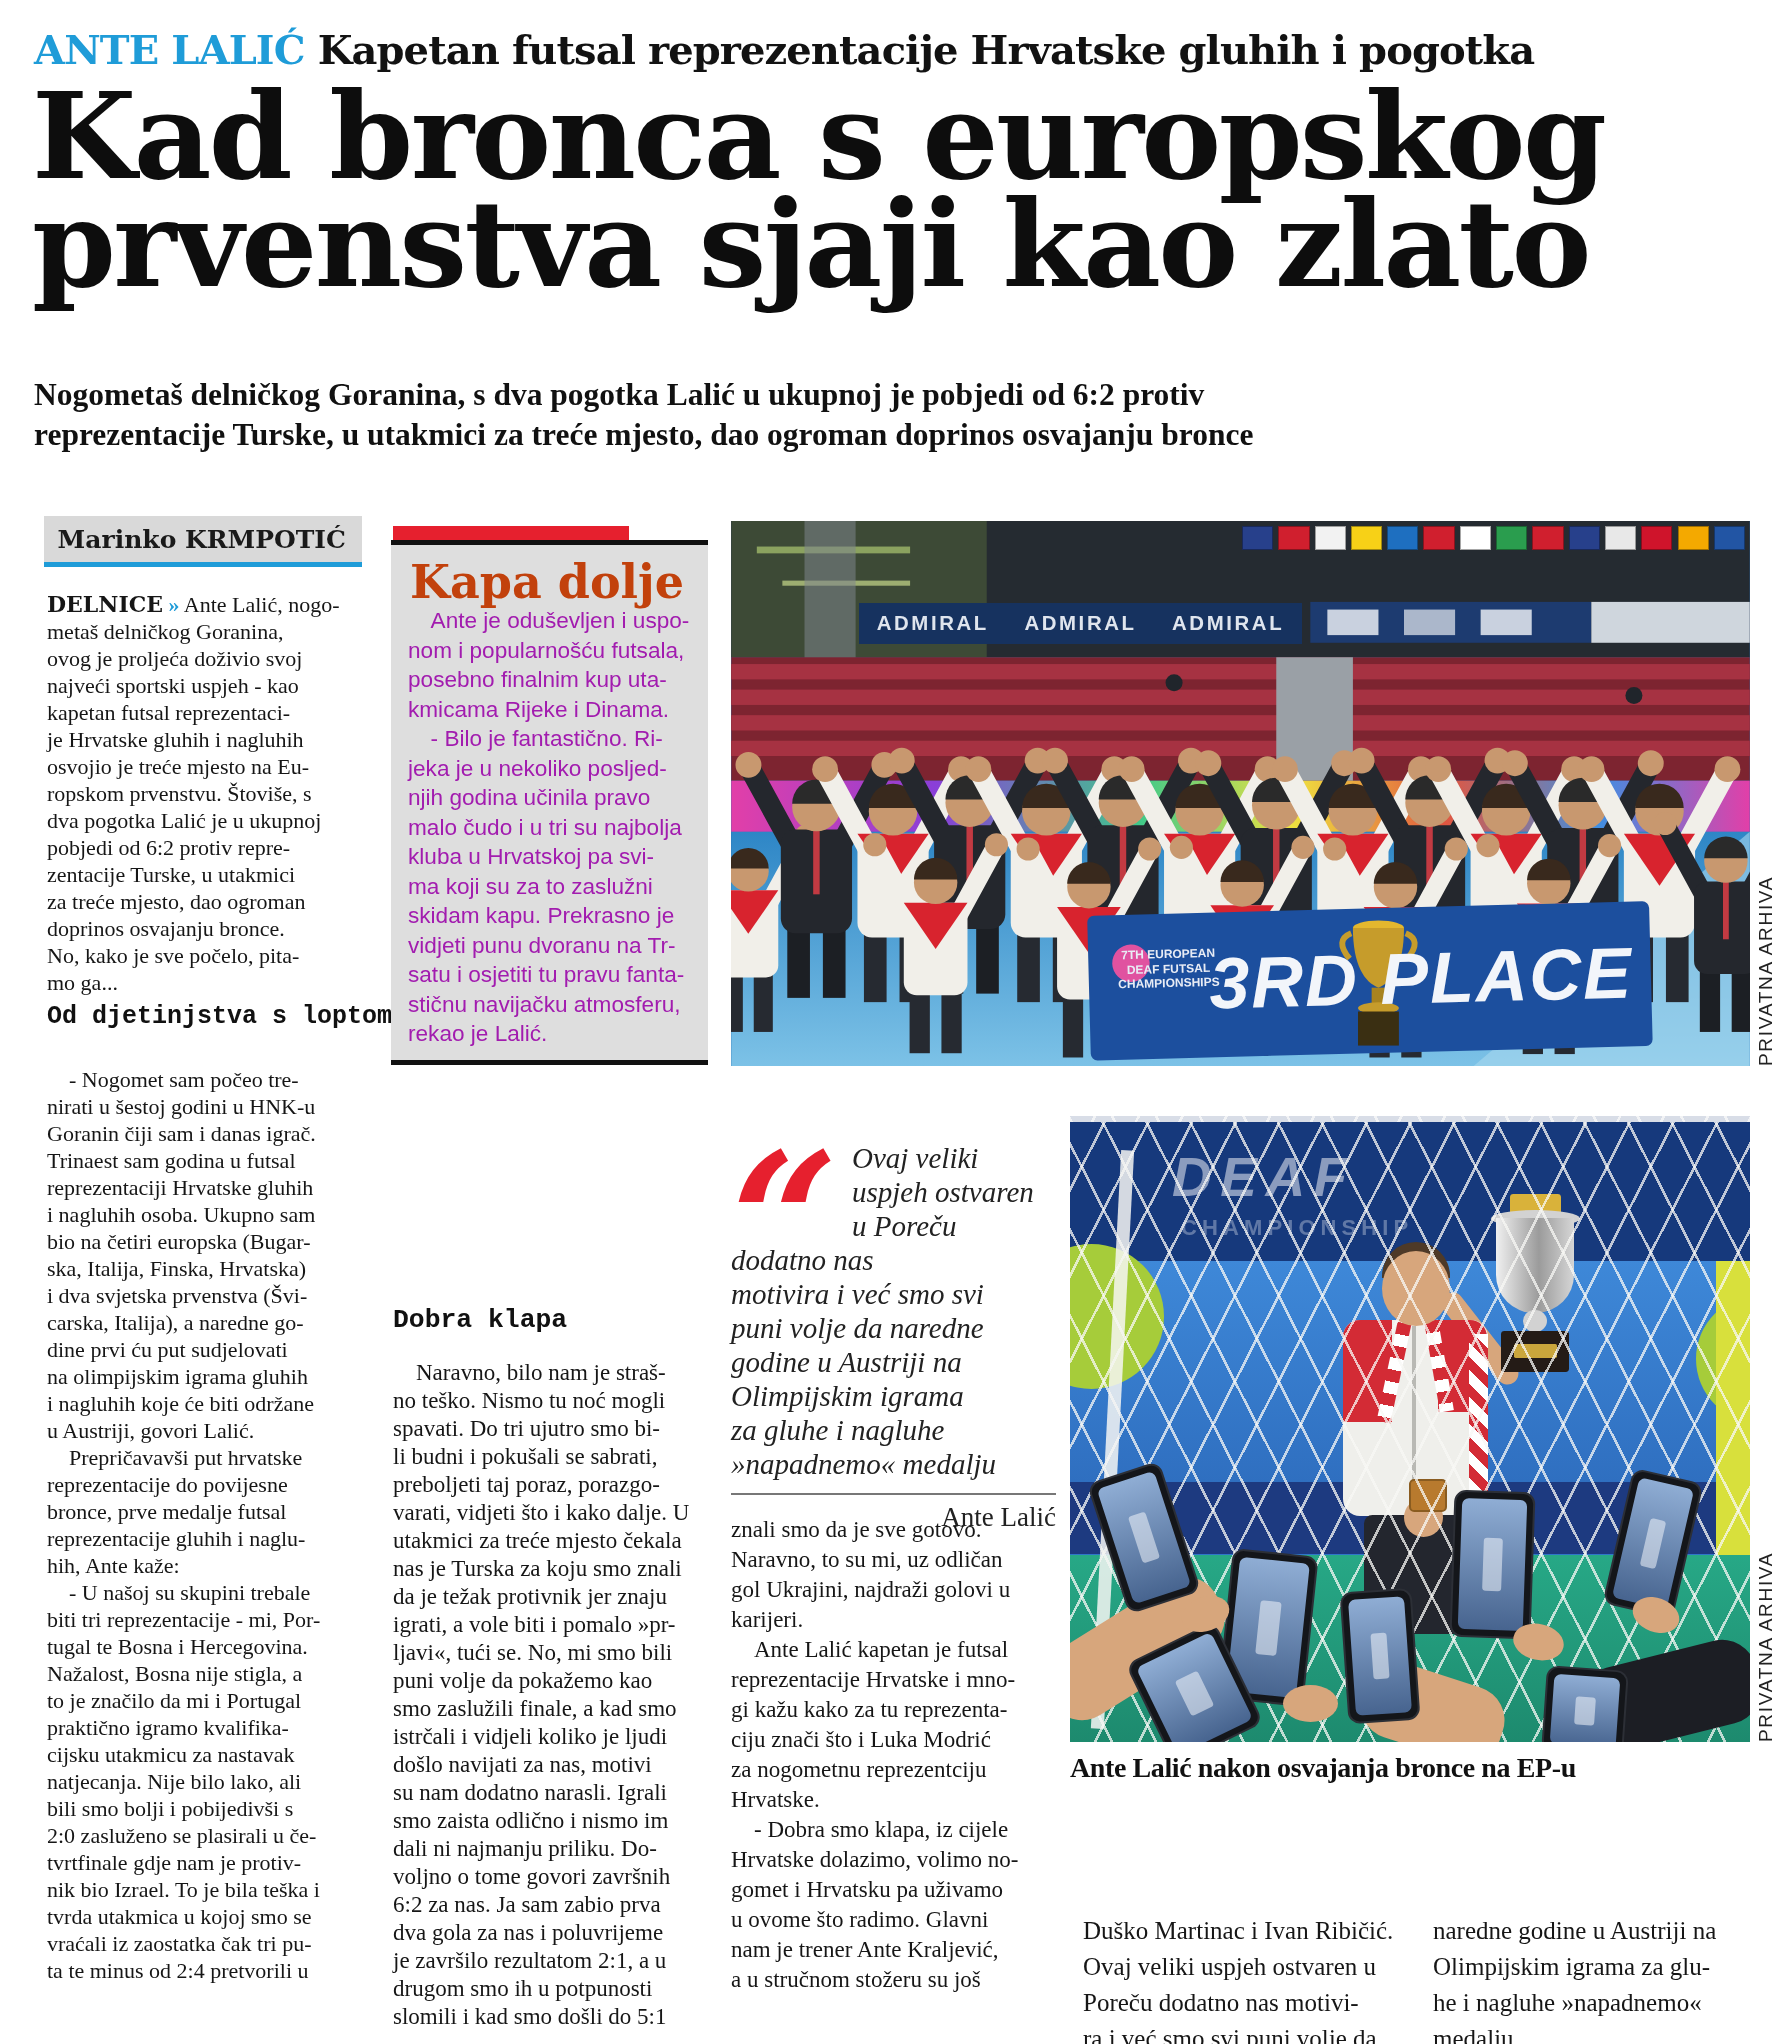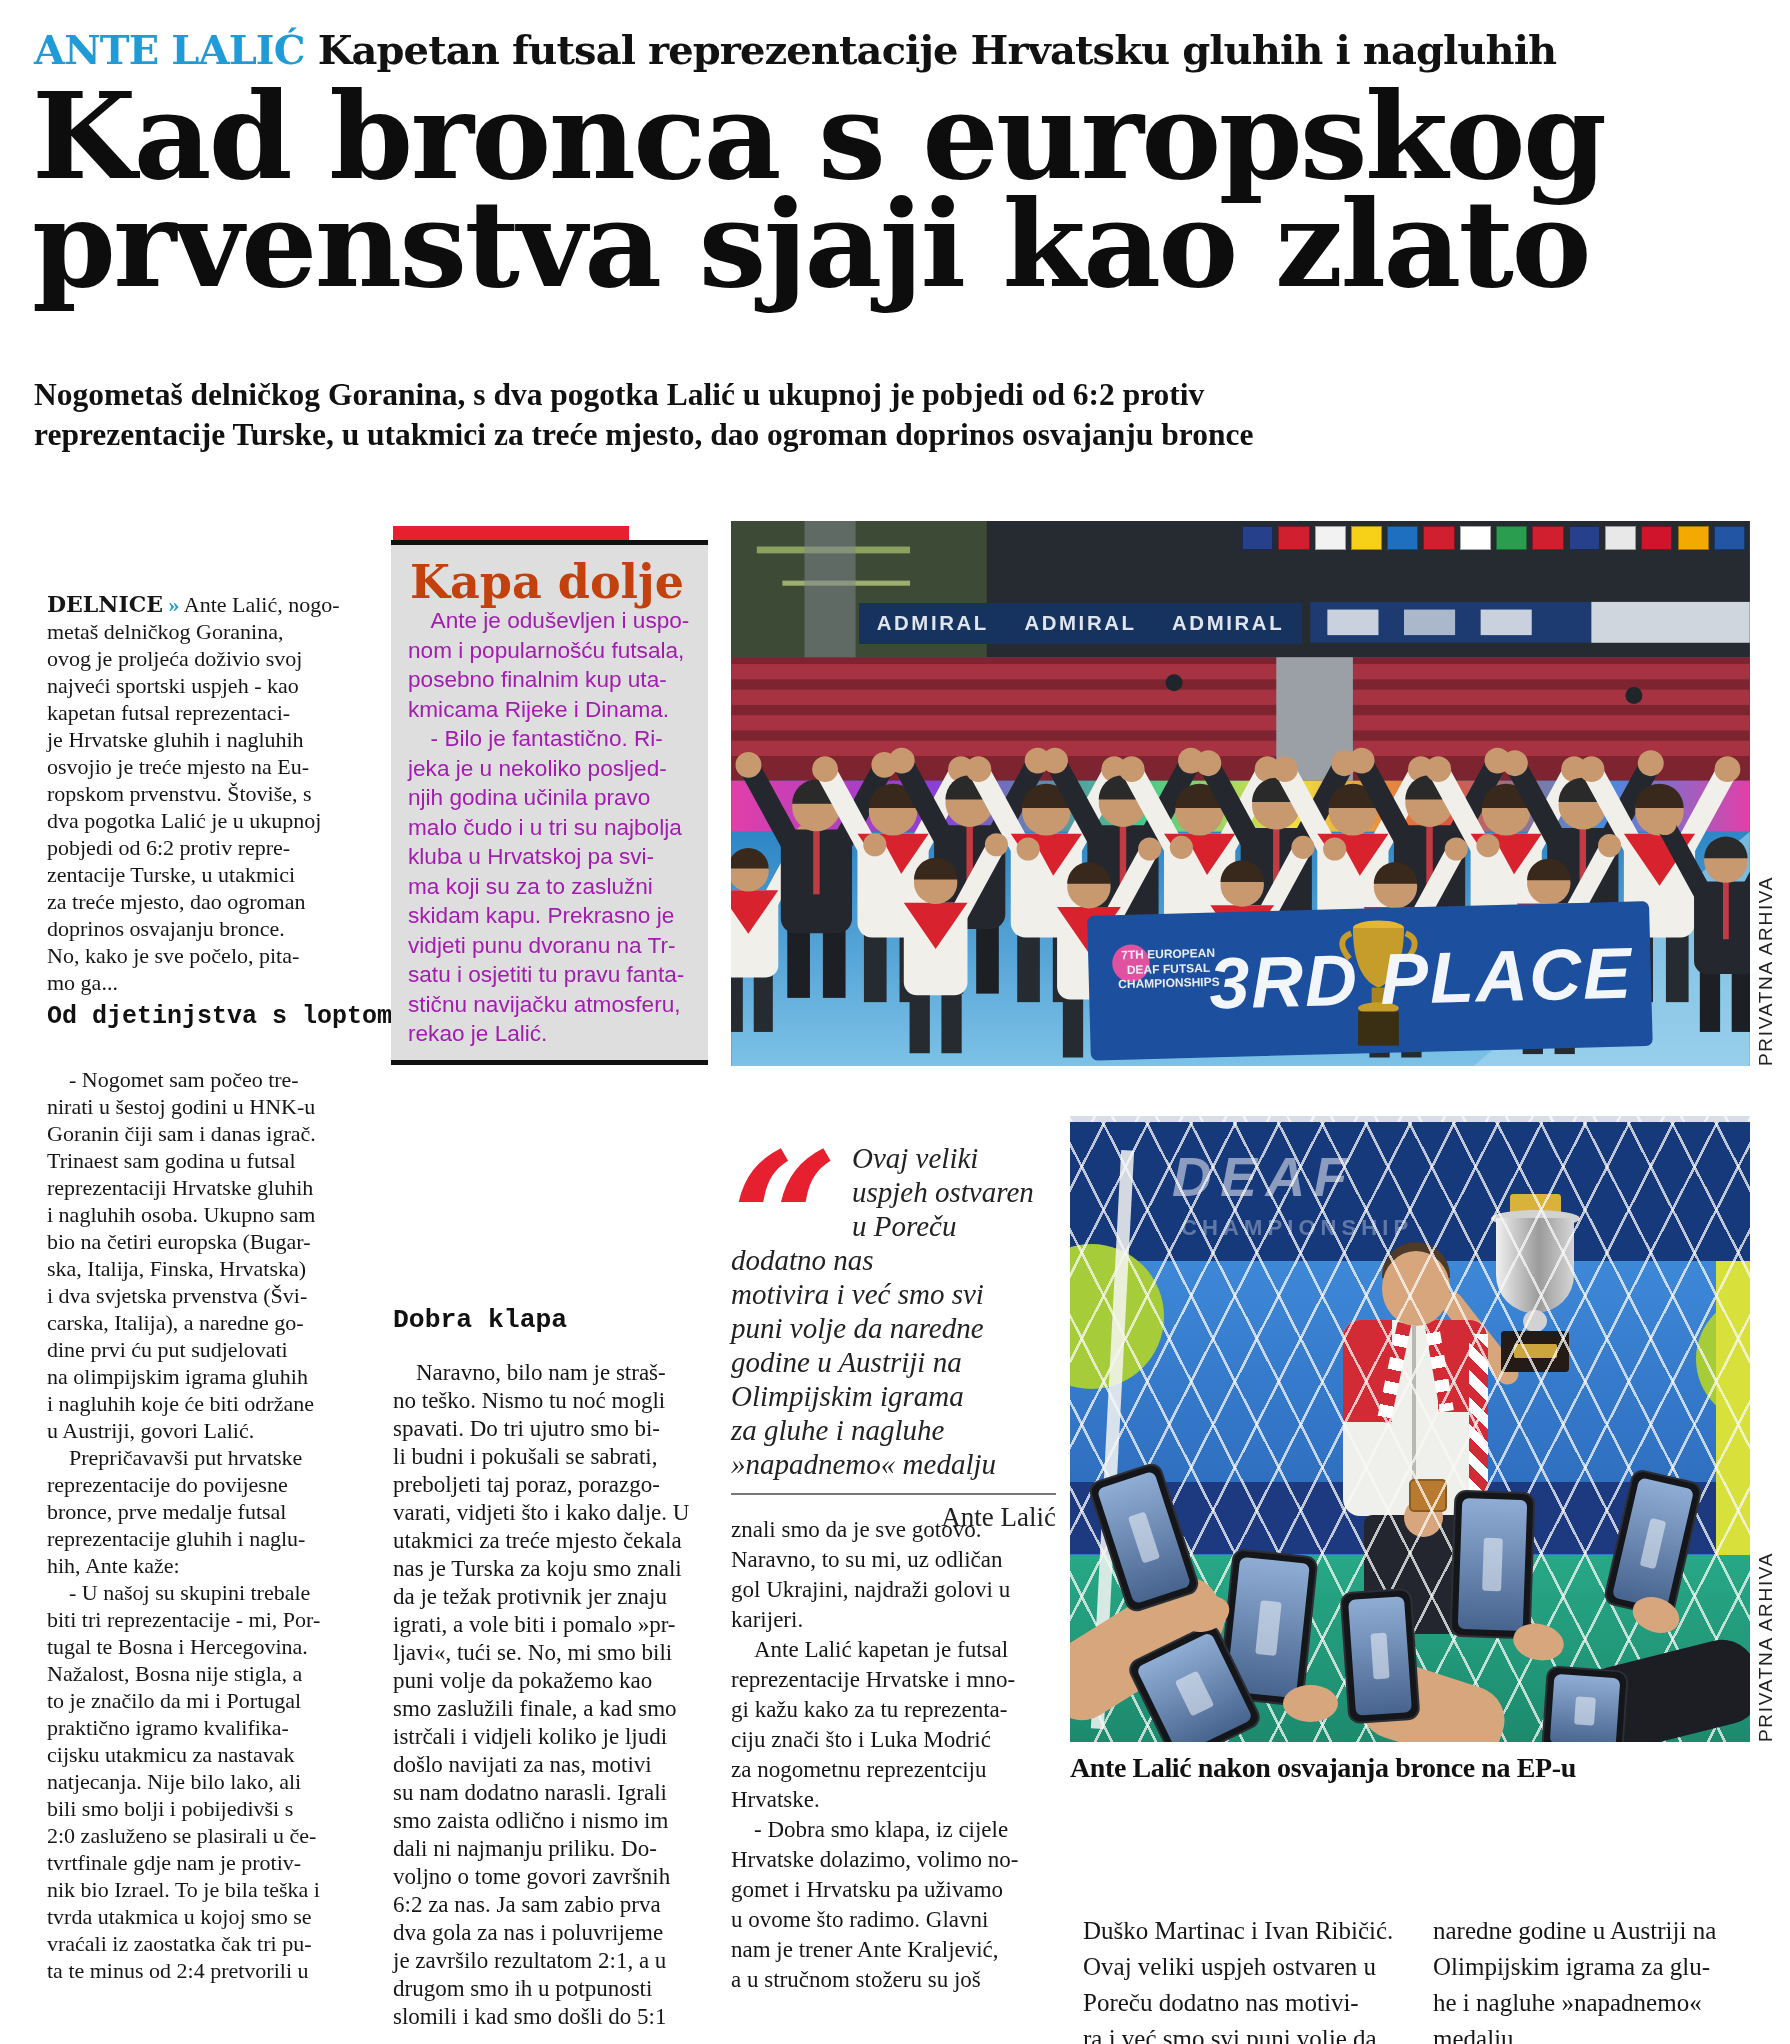--- a/index.html
+++ b/index.html
@@ -120,27 +120,30 @@
   
   .bottomA{left:1083px;top:1913px;width:337px;font-size:25px;line-height:36px;}
   .bottomB{left:1433px;top:1913px;width:327px;font-size:25px;line-height:36px;}
 </style>
 </head>
 <body>
 
 <div id="page">
 
   <div class="abs kicker">
-    <span class="kname">ANTE LALIĆ</span><span class="krest"> Kapetan futsal reprezentacije Hrvatsku gluhih i nagluhih</span>
+    <span class="kname">ANTE LALIĆ</span><span class="krest"> Kapetan futsal reprezentacije Hrvatske gluhih i pogotka</span>
   </div>
   <div class="abs headline pre">Kad bronca s europskog
 prvenstva sjaji kao zlato</div>
   <div class="abs subhead pre">Nogometaš delničkog Goranina, s dva pogotka Lalić u ukupnoj je pobjedi od 6:2 protiv
 reprezentacije Turske, u utakmici za treće mjesto, dao ogroman doprinos osvajanju bronce</div>
 
+  <div class="abs byline-box">
+    <span>Marinko KRMPOTIĆ</span>
+  </div>
 
   <div class="abs col1 body-txt">
     <span class="dateline">DELNICE</span>
     <span class="chev">»</span><span class="pre"> Ante Lalić, nogo-
 metaš delničkog Goranina,
 ovog je proljeća doživio svoj
 najveći sportski uspjeh - kao
 kapetan futsal reprezentaci-
 je Hrvatske gluhih i nagluhih
 osvojio je treće mjesto na Eu-

